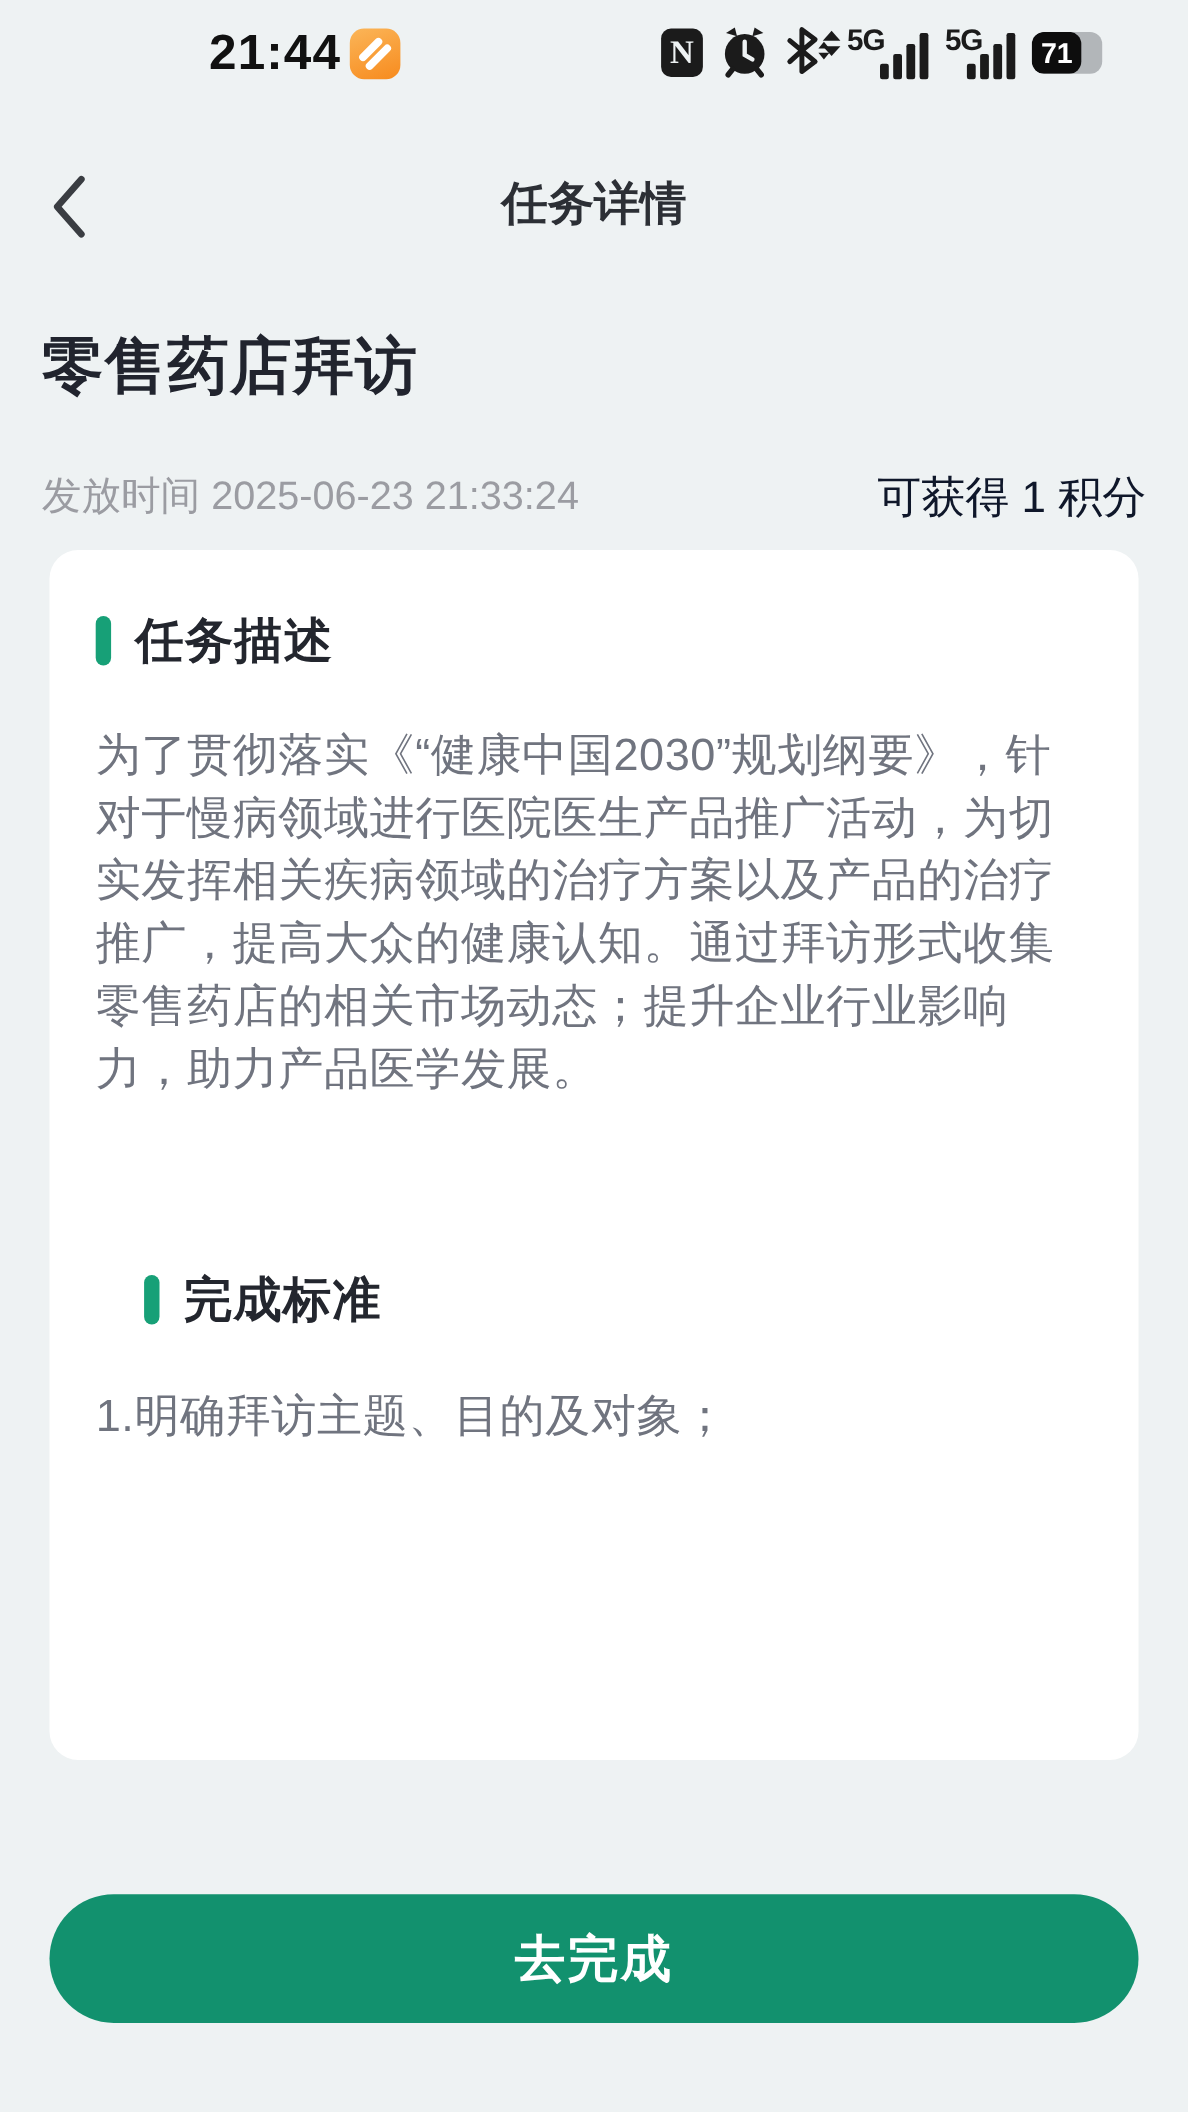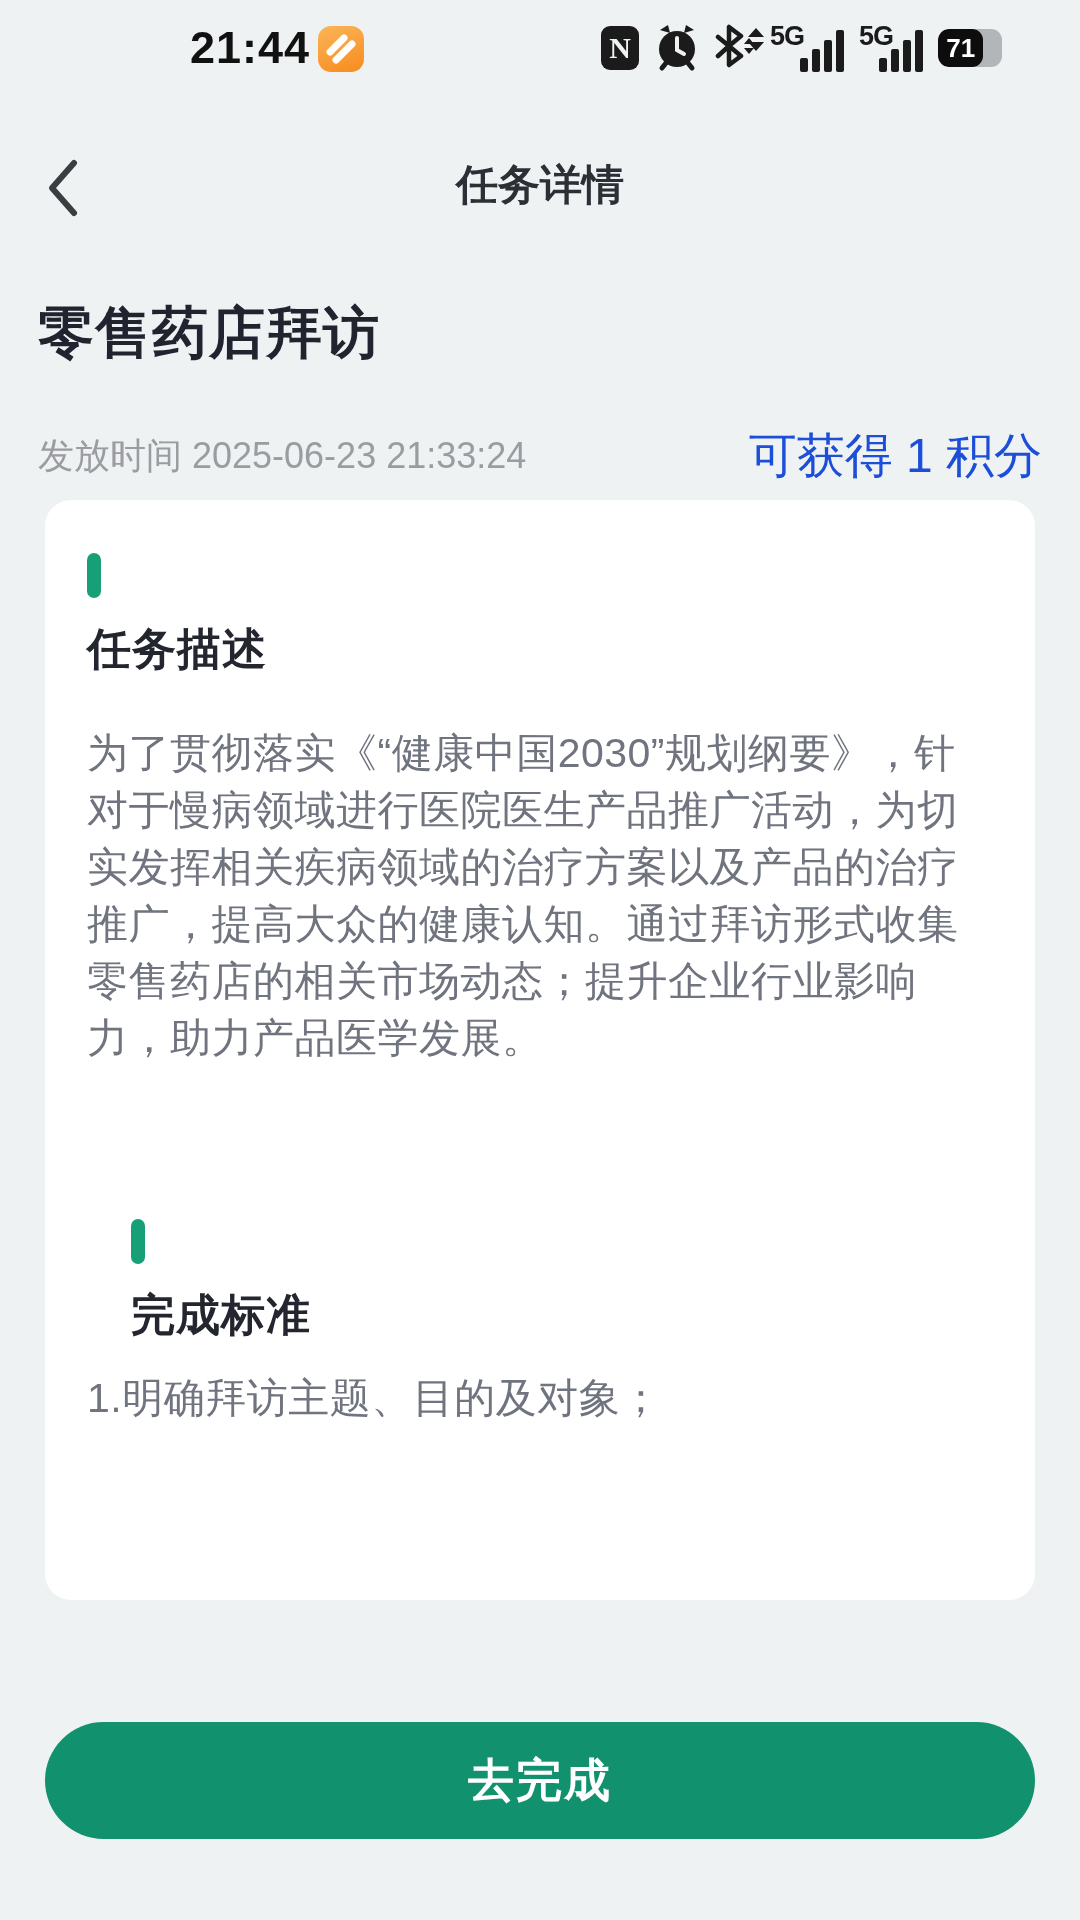--- a/index.html
+++ b/index.html
@@ -67,39 +67,39 @@
   
   .task-title {
     position:absolute; left:38px; top:296px;
     font-size:56px; font-weight:800; color:#21242e; letter-spacing:1px;
   }
   .task-meta {
     position:absolute; left:38px; top:424px; width:1004px;
     display:flex; justify-content:space-between; align-items:center;
   }
   .meta-time { font-size:36px; color:#9b9ca2;text-align:center; }
-  .meta-points { font-size:48px; color:#1d4ed8; }
+  .meta-points { font-size:40px; color:#0f172a; }
 
   
   .card {
     position:absolute; left:45px; top:500px; width:990px; height:1100px;
     background:#ffffff; border-radius:26px; overflow:hidden;
     padding:0 42px;
   }
-  .section-header { display:flex; align-items:flex-start; gap:22px;flex-direction:column; }
+  .section-header { display:flex; align-items:center; gap:22px; }
   .section-header.first { margin-top:53px; }
   .section-header.second { margin-top:152px;padding-left:44px; }
   .section-bar { width:14px; height:45px; border-radius:8px; background:#17a077; flex:none; }
   .section-title { font-size:44px; font-weight:700; color:#23262e; letter-spacing:1px; }
   .section-body {
     margin-top:46px;
     font-size:41px; line-height:57px; color:#70747f; letter-spacing:0.5px;
     word-break:break-all;
   }
-  .criteria-list { margin-top:25px; }
+  .criteria-list { margin-top:48px; }
   .criteria-list p {
     font-size:41px; line-height:57px; color:#70747f; letter-spacing:0.5px;
     word-break:break-all;
   }
 
   
   .cta-button {
     position:absolute; left:45px; top:1722px; width:990px; height:117px;
     background:#12916e; border-radius:59px; border:none;
     display:flex; align-items:center; justify-content:center;

